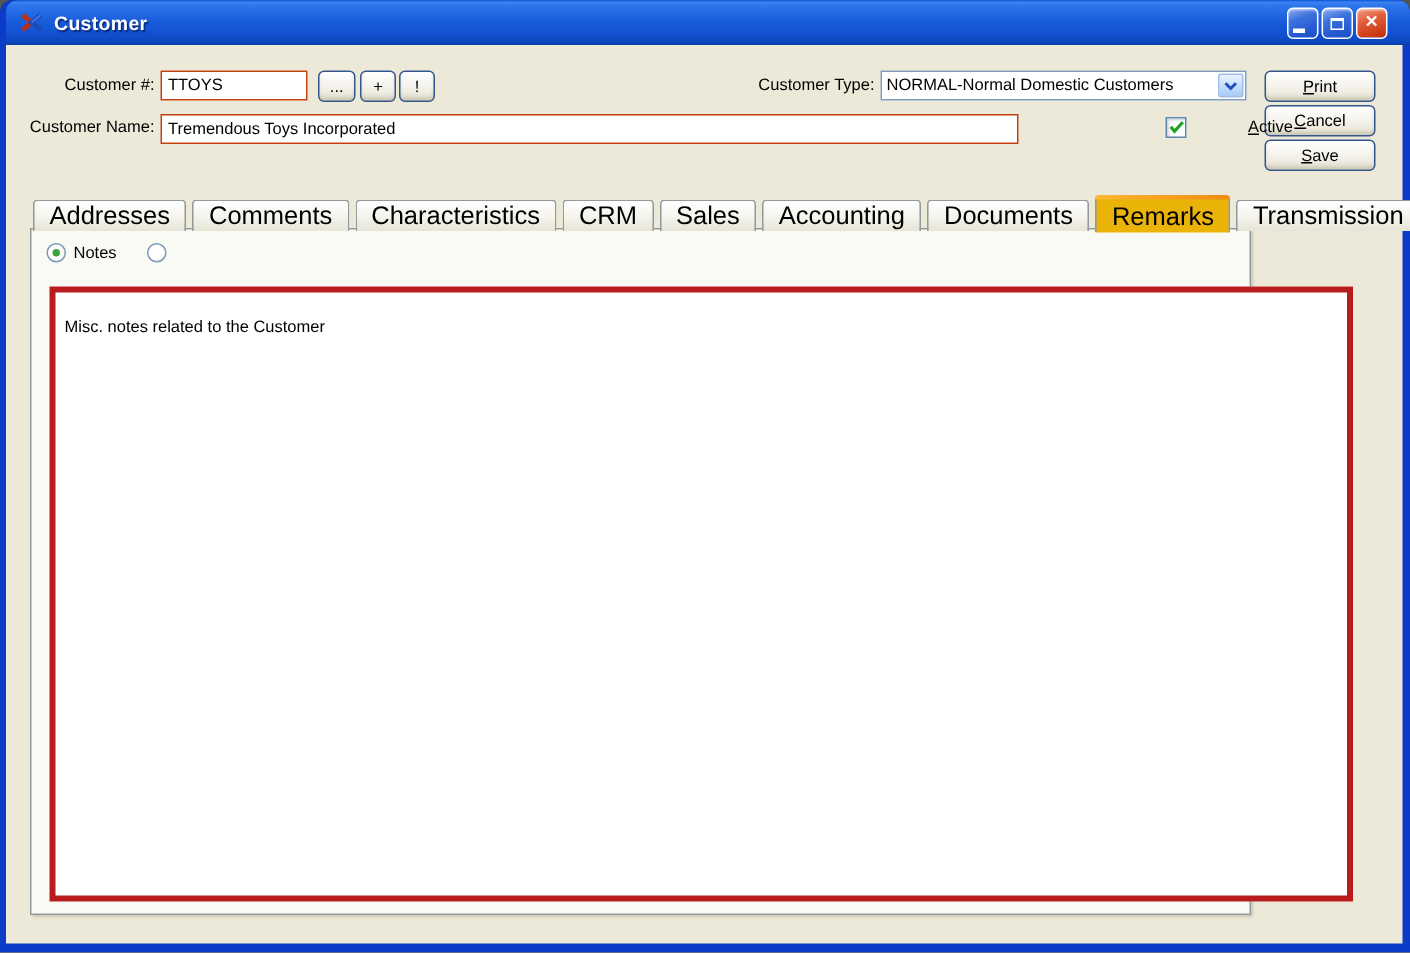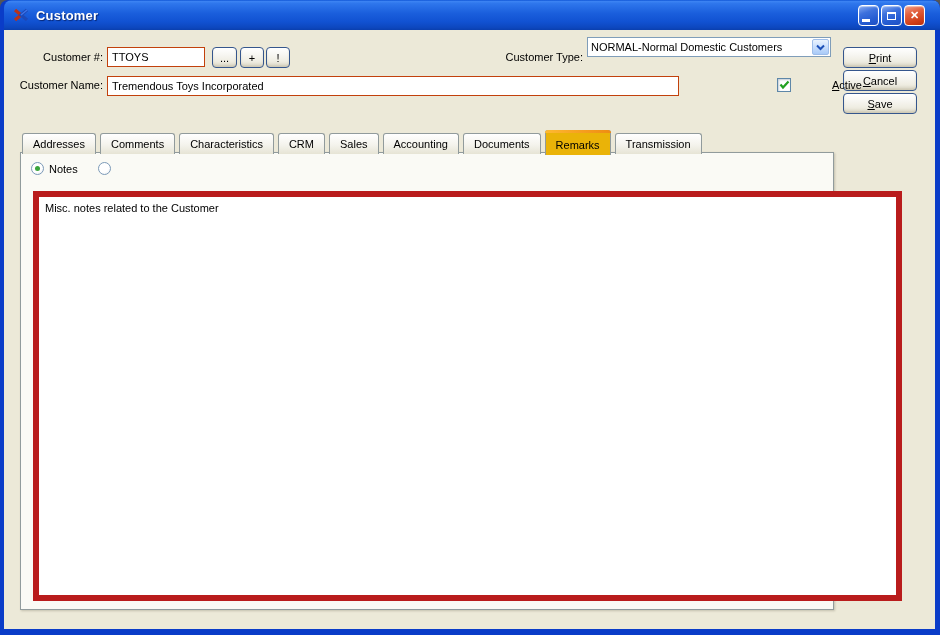--- a/index.html
+++ b/index.html
@@ -57,21 +57,21 @@
     border:1px solid #35568D; border-radius:4px;
     font-family:"Liberation Sans", sans-serif; font-size:11px; color:#000;
     display:flex; align-items:center; justify-content:center; cursor:default;
     box-shadow:inset 0 -2px 2px rgba(190,185,160,.45), inset 0 1px 0 #fff;
   }
   .mn { display:block; }
   .mn::first-letter { text-decoration:underline; }
 
   
   .combo {
-    position:absolute; left:583px; top:7px; width:244px; height:20px;
+    position:absolute; left:583px; top:17px; width:244px; height:20px;
     background:#fff; border:1px solid #7F9DB9; display:flex; align-items:center;
   }
   .combo-value { flex:1; font-size:11px; padding:0 3px; white-space:nowrap; overflow:hidden; }
   .combo-arrow {
     width:17px; height:16px; margin:1px; border-radius:2px;
     background:linear-gradient(180deg,#EAF3FE 0%, #CBE0FD 45%, #A9CAF7 100%);
     border:1px solid #9EBDE9; display:flex; align-items:center; justify-content:center;
   }
 
   
@@ -90,42 +90,42 @@
 
   
   .tabs {
     position:absolute; left:18px; top:99px; height:25px;
     display:flex; align-items:flex-end; gap:4px; z-index:3;
   }
   .tab {
     height:21px; padding:4px 10px;
     background:linear-gradient(180deg,#FFFFFF 0%, #F4F3EC 55%, #E6E4D5 100%);
     border:1px solid #919B9C; border-bottom:none; border-radius:3px 3px 0 0;
-    font-size:11px; display:flex; align-items:center; cursor:default; position:relative;
+    font-size:17px; display:flex; align-items:center; cursor:default; position:relative;
   }
   .tab.active {
     height:25px; background:#eab308; z-index:4; margin-bottom:-1px; padding-bottom:1px;
   }
   .tab.active::before {
     content:""; position:absolute; left:-1px; right:-1px; top:-1px; height:3px;
     background:linear-gradient(90deg,#FDBA31 0%, #F59D1E 60%, #EE8C12 100%);
     border-radius:3px 3px 0 0;
   }
 
   
   .panel {
     position:absolute; left:16px; top:122px; width:814px; height:458px;
     background:#FAFAF5; border:1px solid #919B9C; z-index:2;
     box-shadow:1px 1px 2px rgba(120,115,95,.35);
   }
   .notes-area {
     position:absolute; left:12px; top:38px; width:869px; height:410px;
-    background:#fff; border:6px solid #b91c1c; resize:none; overflow:hidden;
+    background:#fff; border:4px solid #b91c1c; resize:none; overflow:hidden;
     font-family:"Liberation Sans", sans-serif; font-size:11px; color:#000;
-    padding:4px 6px; line-height:1.35;
+    padding:16px 6px; line-height:1.35;
   }
 </style>
 </head>
 <body>
 
 <div class="window">
 
   <div class="titlebar">
     <span class="app-icon">
       <svg width="16" height="16" viewBox="0 0 16 16">

